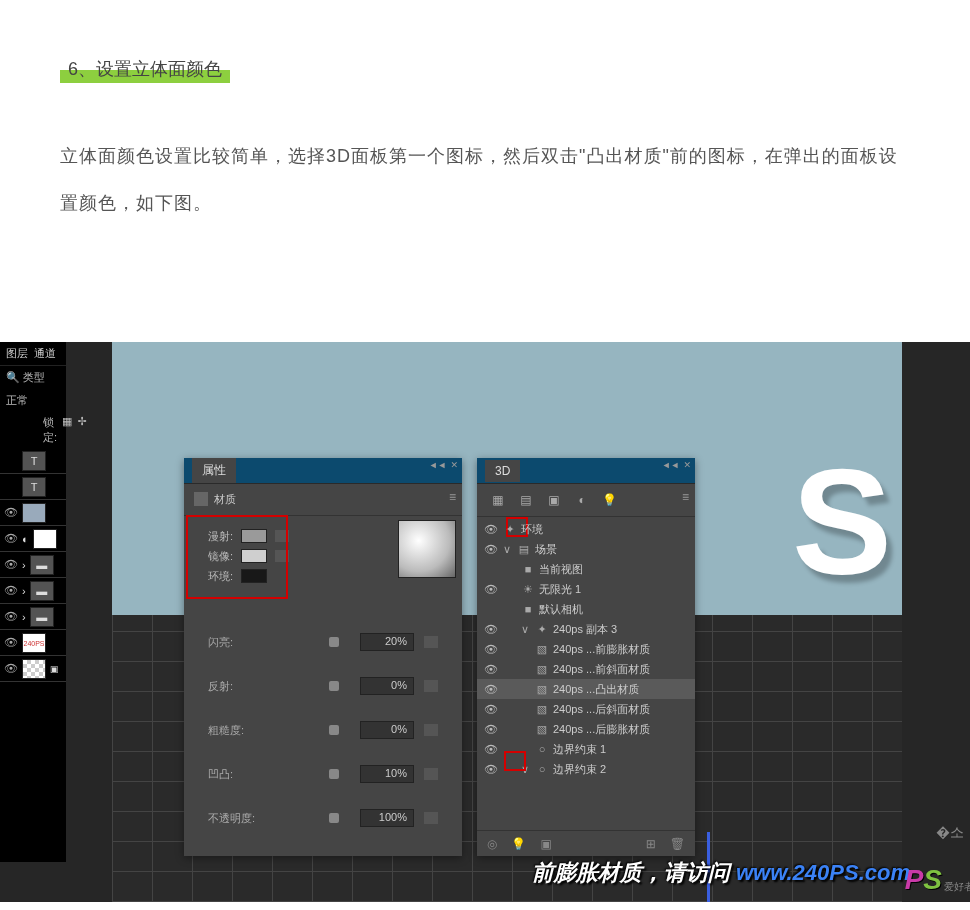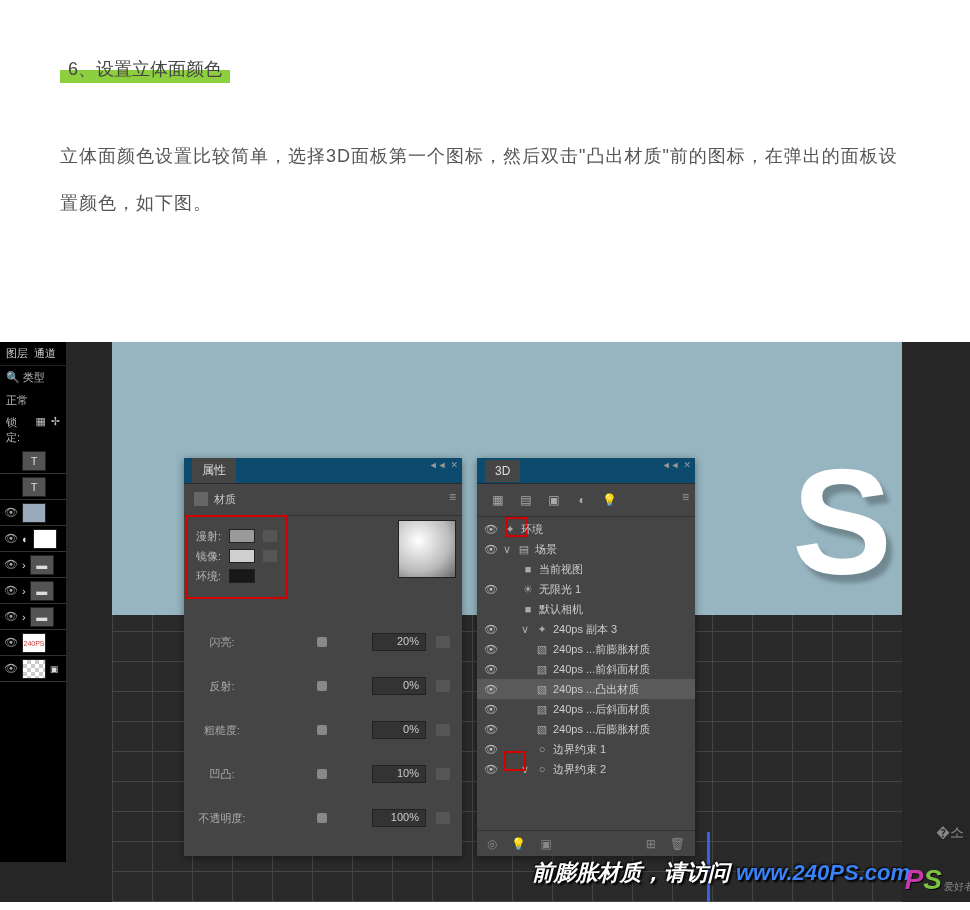--- a/index.html
+++ b/index.html
@@ -19,33 +19,33 @@
 .panel { position: absolute; background: #454545; color: #ccc; font-size: 12px; box-shadow: 0 2px 8px rgba(0,0,0,0.4); }
 .panel-tabs { height: 26px; display: flex; align-items: center; padding: 0 8px; border-bottom: 1px solid #2a2a2a; position: relative; background: #0c4a6e; }
 .panel-tab { padding: 4px 10px; background: #454545; color: #ddd; font-size: 12px; }
 .panel-close { position: absolute; right: 4px; top: 2px; display: flex; gap: 4px; }
 .pc-btn { font-size: 9px; color: #999; cursor: default; }
 .panel-menu { position: absolute; right: 6px; top: 32px; color: #999; font-size: 12px; }
 
 .prop-panel { top: 116px; left: 184px; width: 278px; height: 398px; }
 .prop-sub { padding: 8px 10px; display: flex; gap: 6px; align-items: flex-start; font-size: 11px; border-bottom: 1px solid #333; }
 .sub-icon { width: 14px; height: 14px; background: #666; display: inline-block; }
-.prop-body { padding: 10px 12px; position: relative; }
+.prop-body { padding: 10px 24px; position: relative; }
 .red-box { position: absolute; border: 2px solid #d40000; pointer-events: none; }
 .rb1 { top: -1px; left: 2px; width: 102px; height: 84px; }
 .mat-row { display: flex; align-items: center; gap: 8px; height: 20px; font-size: 11px; color: #bbb; }
 .swatch { width: 26px; height: 14px; background: #9a9a9a; border: 1px solid #222; }
 .swatch.dark { background: #181818; }
 .swatch.mid { background: #cfcfcf; }
 .flag { width: 14px; height: 12px; background: #555; }
 .preview { position: absolute; top: 4px; right: 6px; width: 58px; height: 58px; background: radial-gradient(circle at 35% 35%, #fff, #bbb 60%, #666); border: 1px solid #222; }
 
 .slider-group { margin-top: 34px; }
 .sl-row { display: flex; align-items: center; height: 44px; font-size: 11px; color: #aaa; gap: 10px; }
-.sl-label { width: 52px; text-align: center; }
+.sl-label { width: 52px; }
 .sl-val { width: 54px; height: 18px; background: #333; border: 1px solid #222; text-align: right; padding: 1px 6px; color: #ccc; font-size: 11px; }
 .sl-track { position: absolute; bottom: 8px; left: 64px; right: 40px; height: 2px; background: #2a2a2a; }
 .sl-thumb { position: absolute; width: 10px; height: 10px; background: #888; border-radius: 2px; top: -4px; transform: translateX(-50%); }
 .sl-wrap { position: relative; flex: 1; height: 18px; }
 
 .td-panel { top: 116px; left: 477px; width: 218px; height: 398px; }
 .td-filters { display: flex; gap: 10px; padding: 8px 12px; align-items: center; border-bottom: 1px solid #333; }
 .filt { width: 18px; height: 16px; display: flex; align-items: center; justify-content: center; color: #aaa; font-size: 12px; }
 .rb2 { top: 33px; left: 29px; width: 22px; height: 20px; }
 .tree { padding: 2px 0; font-size: 11px; height: 310px; overflow: hidden; }
@@ -60,21 +60,21 @@
 
 .layers-panel { top: 0; right: 0; width: 66px; height: 520px; background: #000000; }
 .ly-tabs { display: flex; font-size: 11px; color: #ccc; padding: 4px 6px; gap: 6px; border-bottom: 1px solid #222; }
 .ly-sub { font-size: 11px; color: #bbb; padding: 4px 6px; }
 .ly-row { height: 26px; display: flex; align-items: center; gap: 4px; padding: 0 4px; font-size: 11px; color: #ddd; border-bottom: 1px solid #333; }
 .ly-eye { width: 14px; color: #aaa; }
 .ly-thumb { width: 24px; height: 20px; background: #fff; border: 1px solid #222; }
 .ly-thumb.chk { background: repeating-conic-gradient(#ccc 0 25%, #fff 0 50%) 0 0/8px 8px; }
 .ly-thumb.txt { background: #535353; display: flex; align-items: center; justify-content: center; }
 .ly-thumb.folder { background: #535353; display:flex; align-items:center; justify-content:center; }
-.ly-lock { font-size: 11px; color: #bbb; padding: 3px 6px; display: flex; gap: 5px; }
+.ly-lock { font-size: 11px; color: #bbb; padding: 3px 6px; display: flex; gap: 5px; margin-left: 37px; }
 .link-ic { position:absolute; right:6px; bottom:60px; color:#888; font-size:14px; }
 
 .watermark { position: absolute; bottom: 14px; right: 60px; font-size: 22px; font-weight: bold; font-style: italic; color: #fff; text-shadow: 2px 2px 2px #000, -1px -1px 2px #000; white-space: nowrap; }
 .watermark .url { color: #3b82f6; }
 .ps-logo { position: absolute; bottom: 6px; right: -4px; display: flex; align-items: flex-end; }
 .ps-p { color: #c93aa8; font-size: 28px; font-weight: 900; font-style: italic; text-shadow: 1px 1px #000; }
 .ps-s { color: #7fc241; font-size: 28px; font-weight: 900; font-style: italic; text-shadow: 1px 1px #000; }
 .ps-sub { font-size: 10px; color: #888; margin-left: 2px; margin-bottom: 2px; }
 </style>
 </head>

